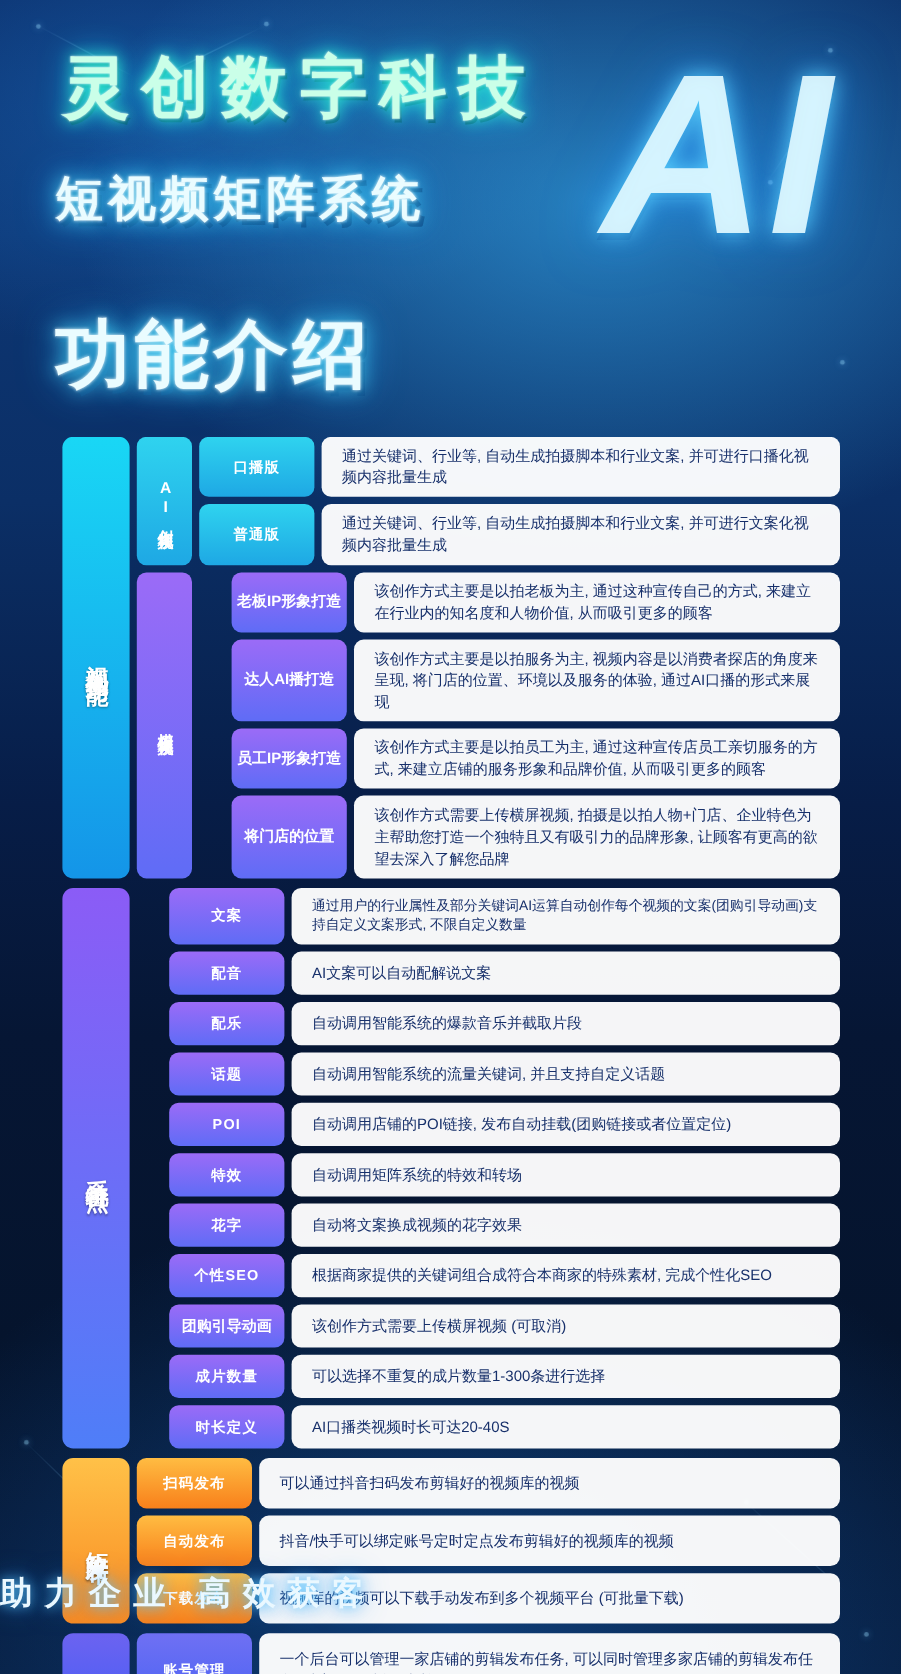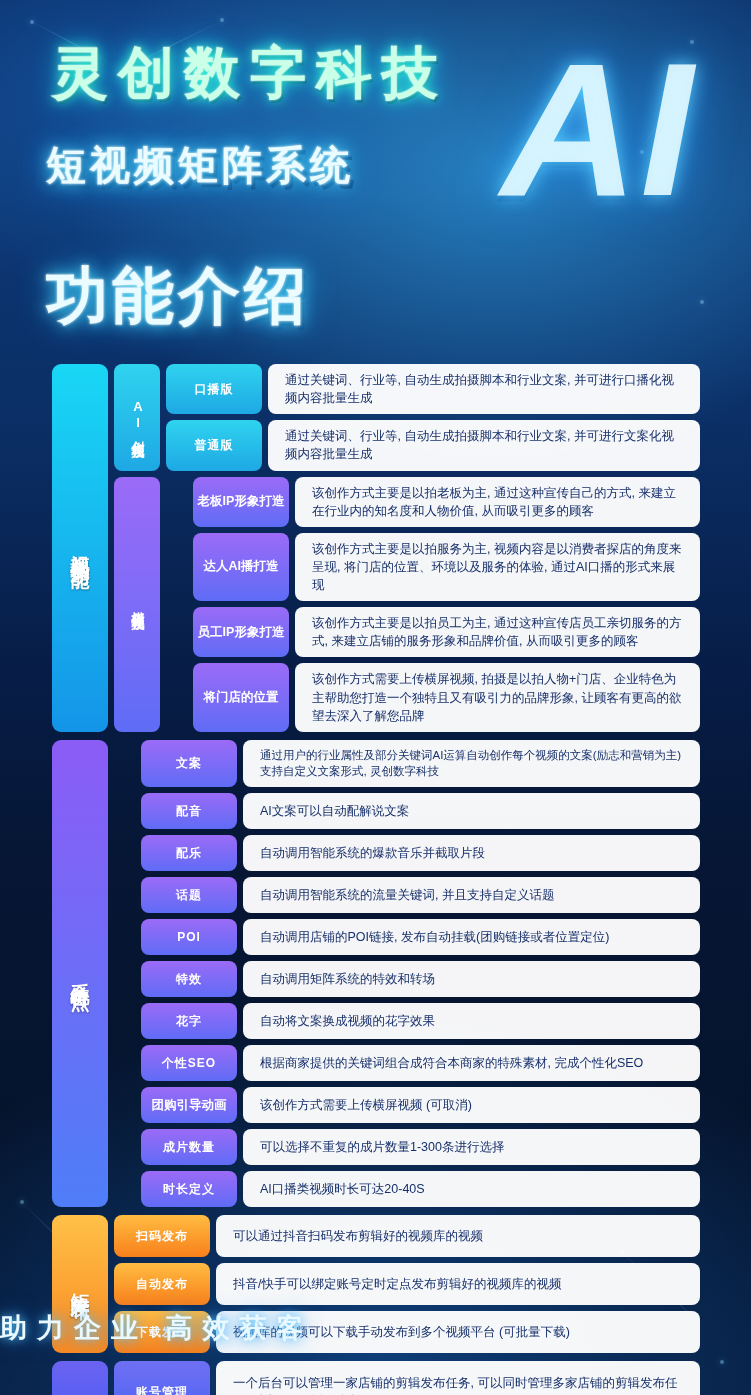--- a/index.html
+++ b/index.html
@@ -178,21 +178,21 @@
           </div>
         </div>
       </div>
     </div>
 
     <div class="block">
       <div class="cat c2">系统特点</div>
       <div class="rows">
         <div class="row">
           <div class="label purple">文案</div>
-          <div class="desc" style="font-size:11.5px">通过用户的行业属性及部分关键词AI运算自动创作每个视频的文案(励志和营销为主)支持自定义文案形式, 灵创数字科技</div>
+          <div class="desc" style="font-size:11.5px">通过用户的行业属性及部分关键词AI运算自动创作每个视频的文案(团购引导动画)支持自定义文案形式, 不限自定义数量</div>
         </div>
         <div class="row">
           <div class="label purple">配音</div>
           <div class="desc">AI文案可以自动配解说文案</div>
         </div>
         <div class="row">
           <div class="label purple">配乐</div>
           <div class="desc">自动调用智能系统的爆款音乐并截取片段</div>
         </div>
         <div class="row">

